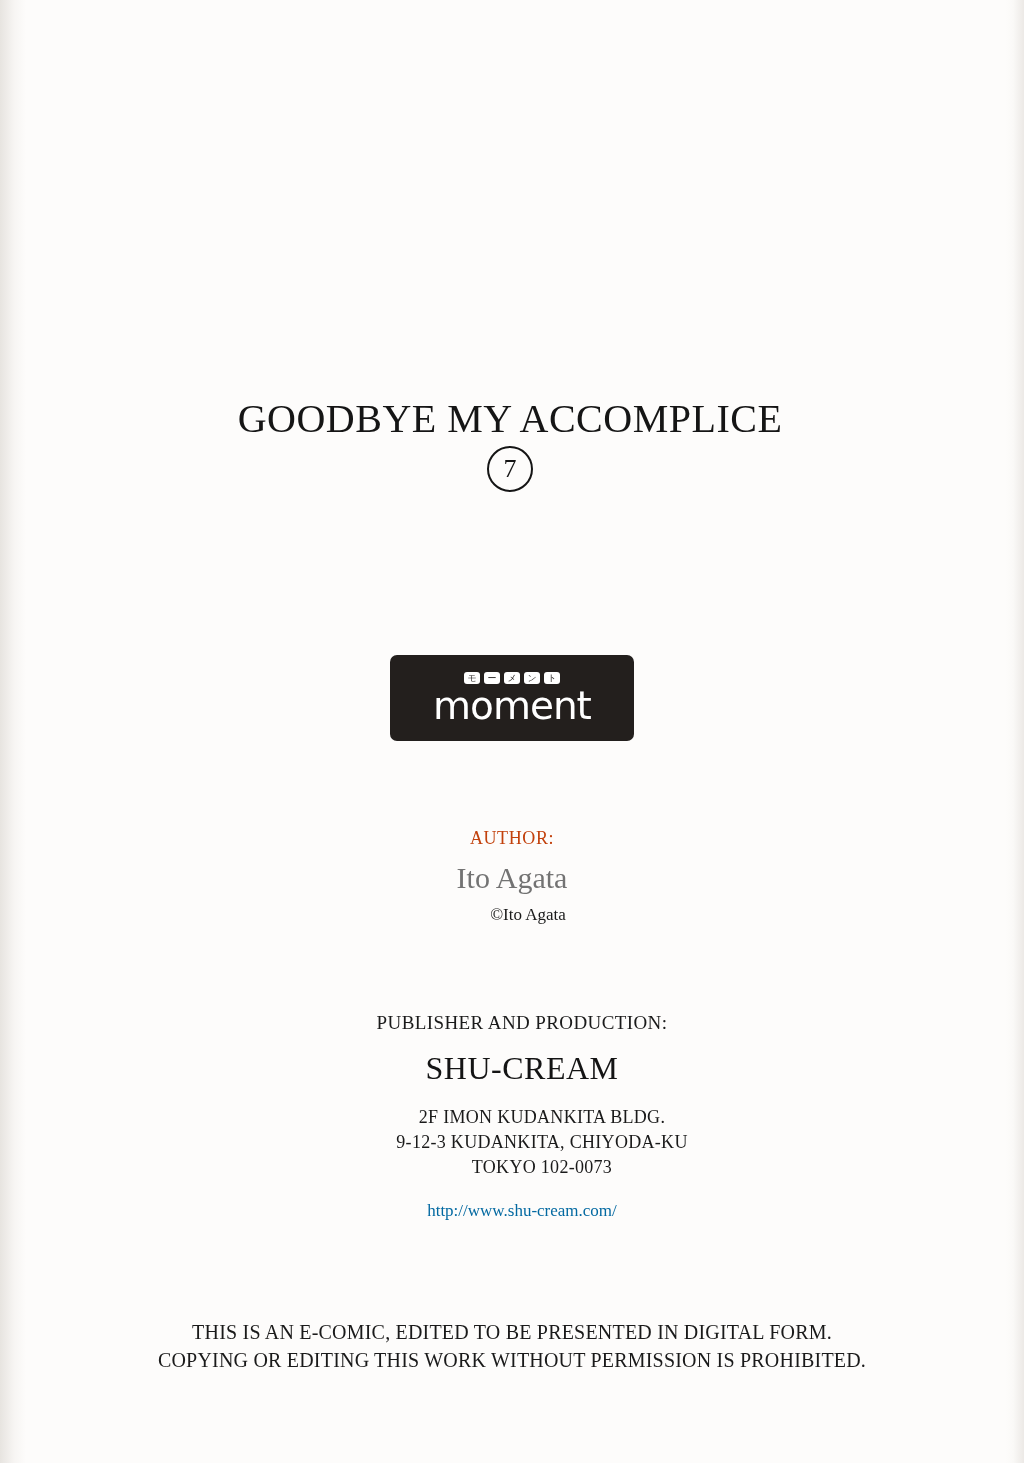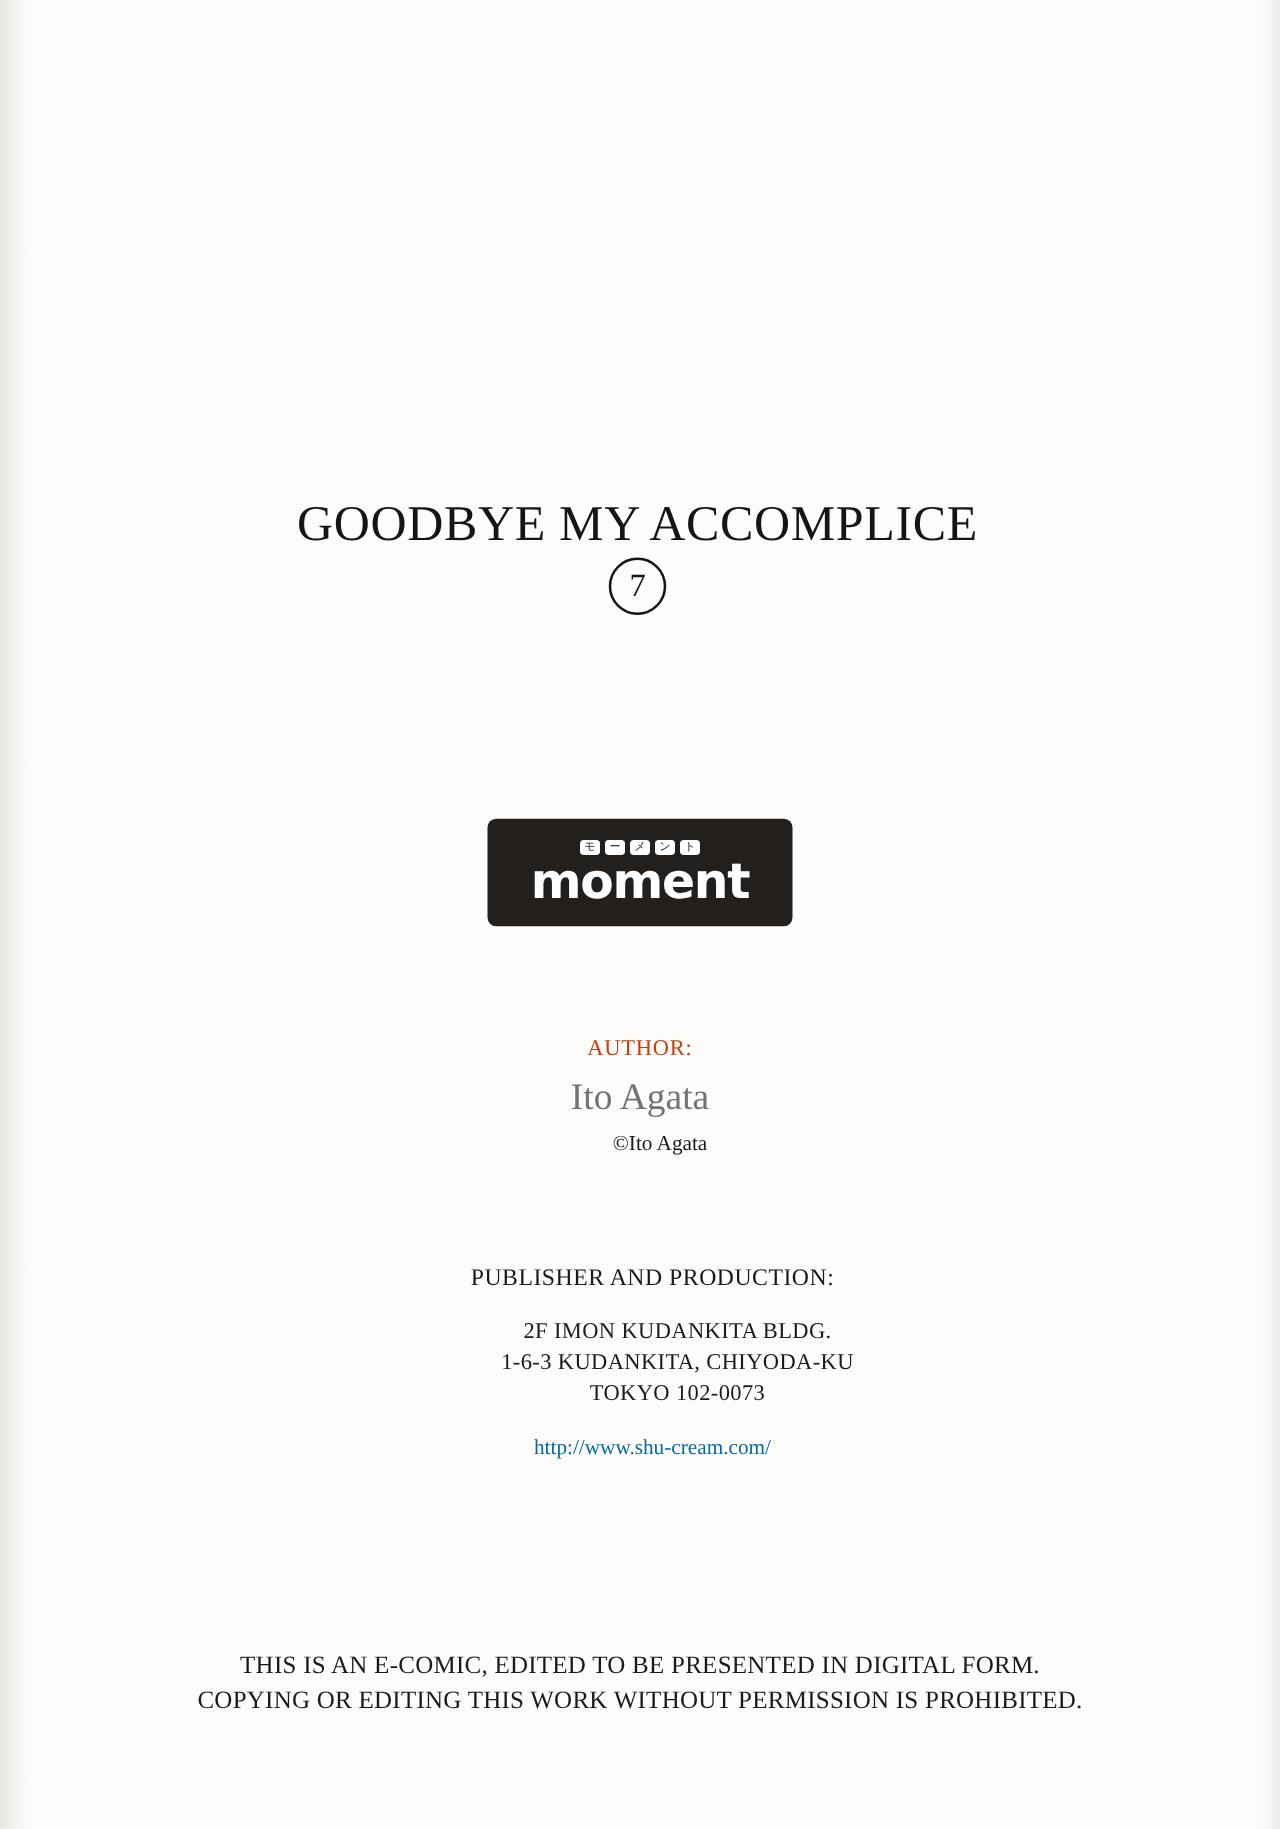--- a/index.html
+++ b/index.html
@@ -114,21 +114,21 @@
     line-height: 12px;
     text-align: center;
     letter-spacing: 0;
   }
   .logo-word {
     color: #ffffff;
     font-family: "DejaVu Sans", sans-serif;
     font-size: 39px;
     line-height: 1;
     letter-spacing: -1px;
-    font-weight: 700;
+    font-weight: 400;
   }
 
   .author-block {
     position: absolute;
     top: 828px;
     left: 0;
     right: 0;
   }
   .label-caps {
     font-family: "Liberation Serif", serif;
@@ -221,23 +221,24 @@
     </div>
 
     <div class="author-block">
       <div class="label-caps">AUTHOR:</div>
       <div class="author-name">Ito Agata</div>
       <div class="author-copy">©Ito Agata</div>
     </div>
 
     <div class="publisher-block">
       <div class="publisher-label">PUBLISHER AND PRODUCTION:</div>
+      <div class="publisher-name">SHU-CREAM</div>
       <div class="address-lines">
         <div>2F IMON KUDANKITA BLDG.</div>
-        <div>1-6-3 KUDANKITA, CHIYODA-KU</div>
+        <div>9-12-3 KUDANKITA, CHIYODA-KU</div>
         <div>TOKYO 102-0073</div>
       </div>
       <div class="website">http://www.shu-cream.com/</div>
     </div>
 
     <div class="notice-block">
       <div>THIS IS AN E-COMIC, EDITED TO BE PRESENTED IN DIGITAL FORM.</div>
       <div>COPYING OR EDITING THIS WORK WITHOUT PERMISSION IS PROHIBITED.</div>
     </div>
 

